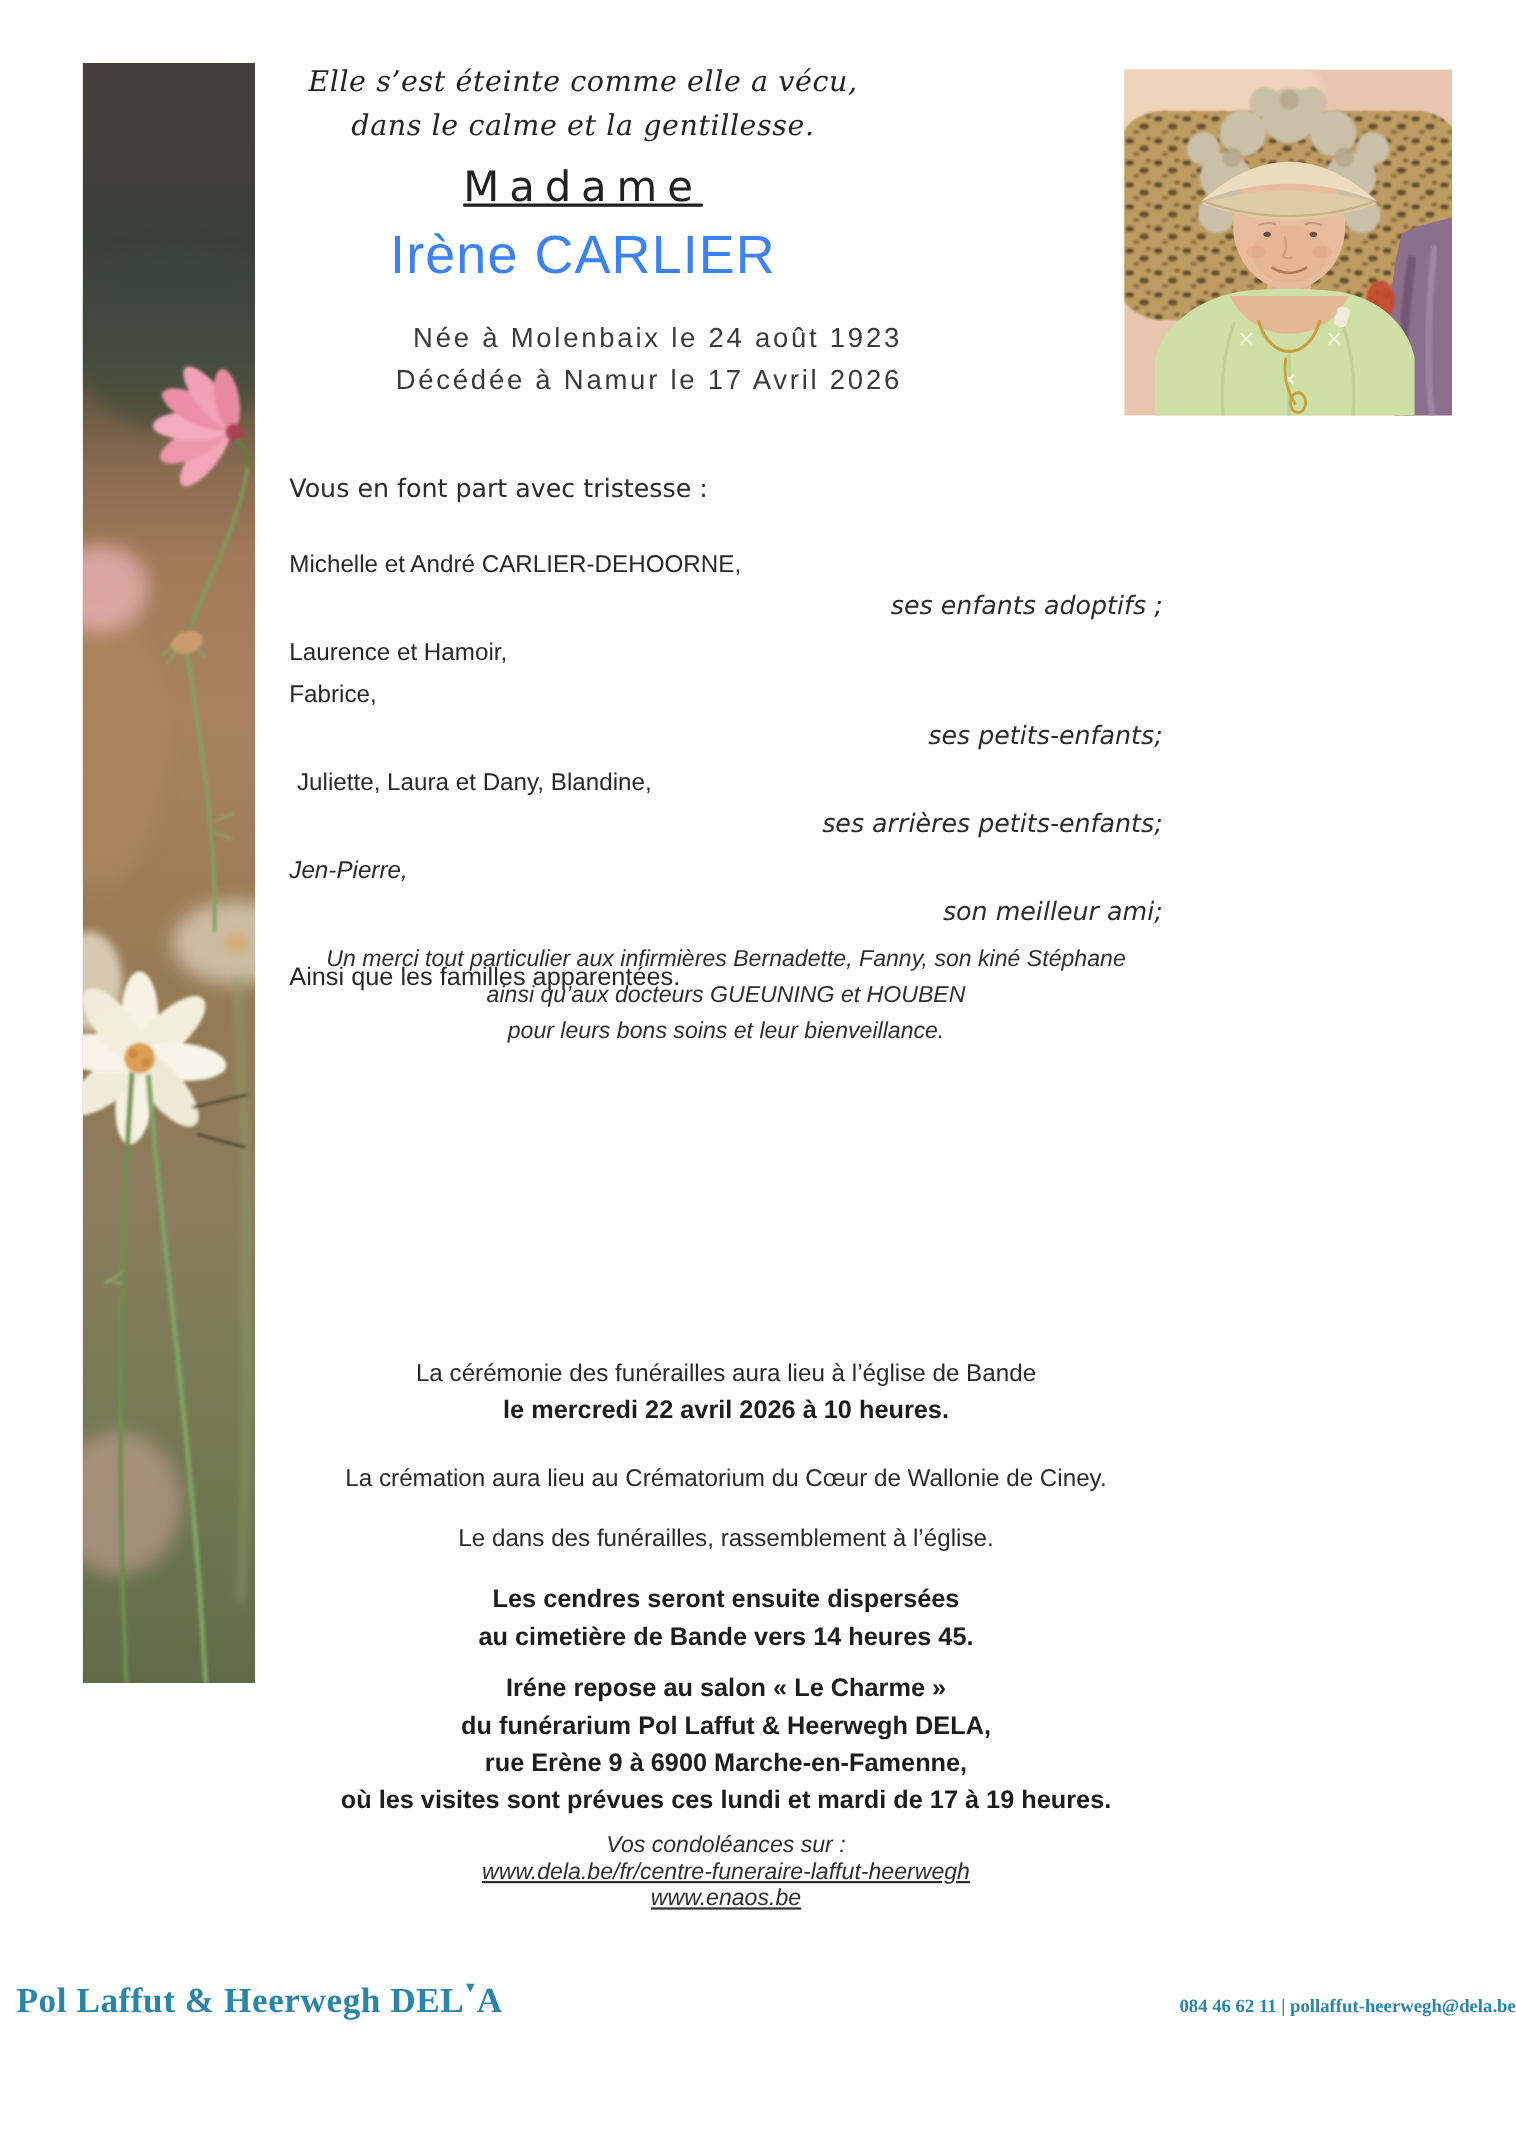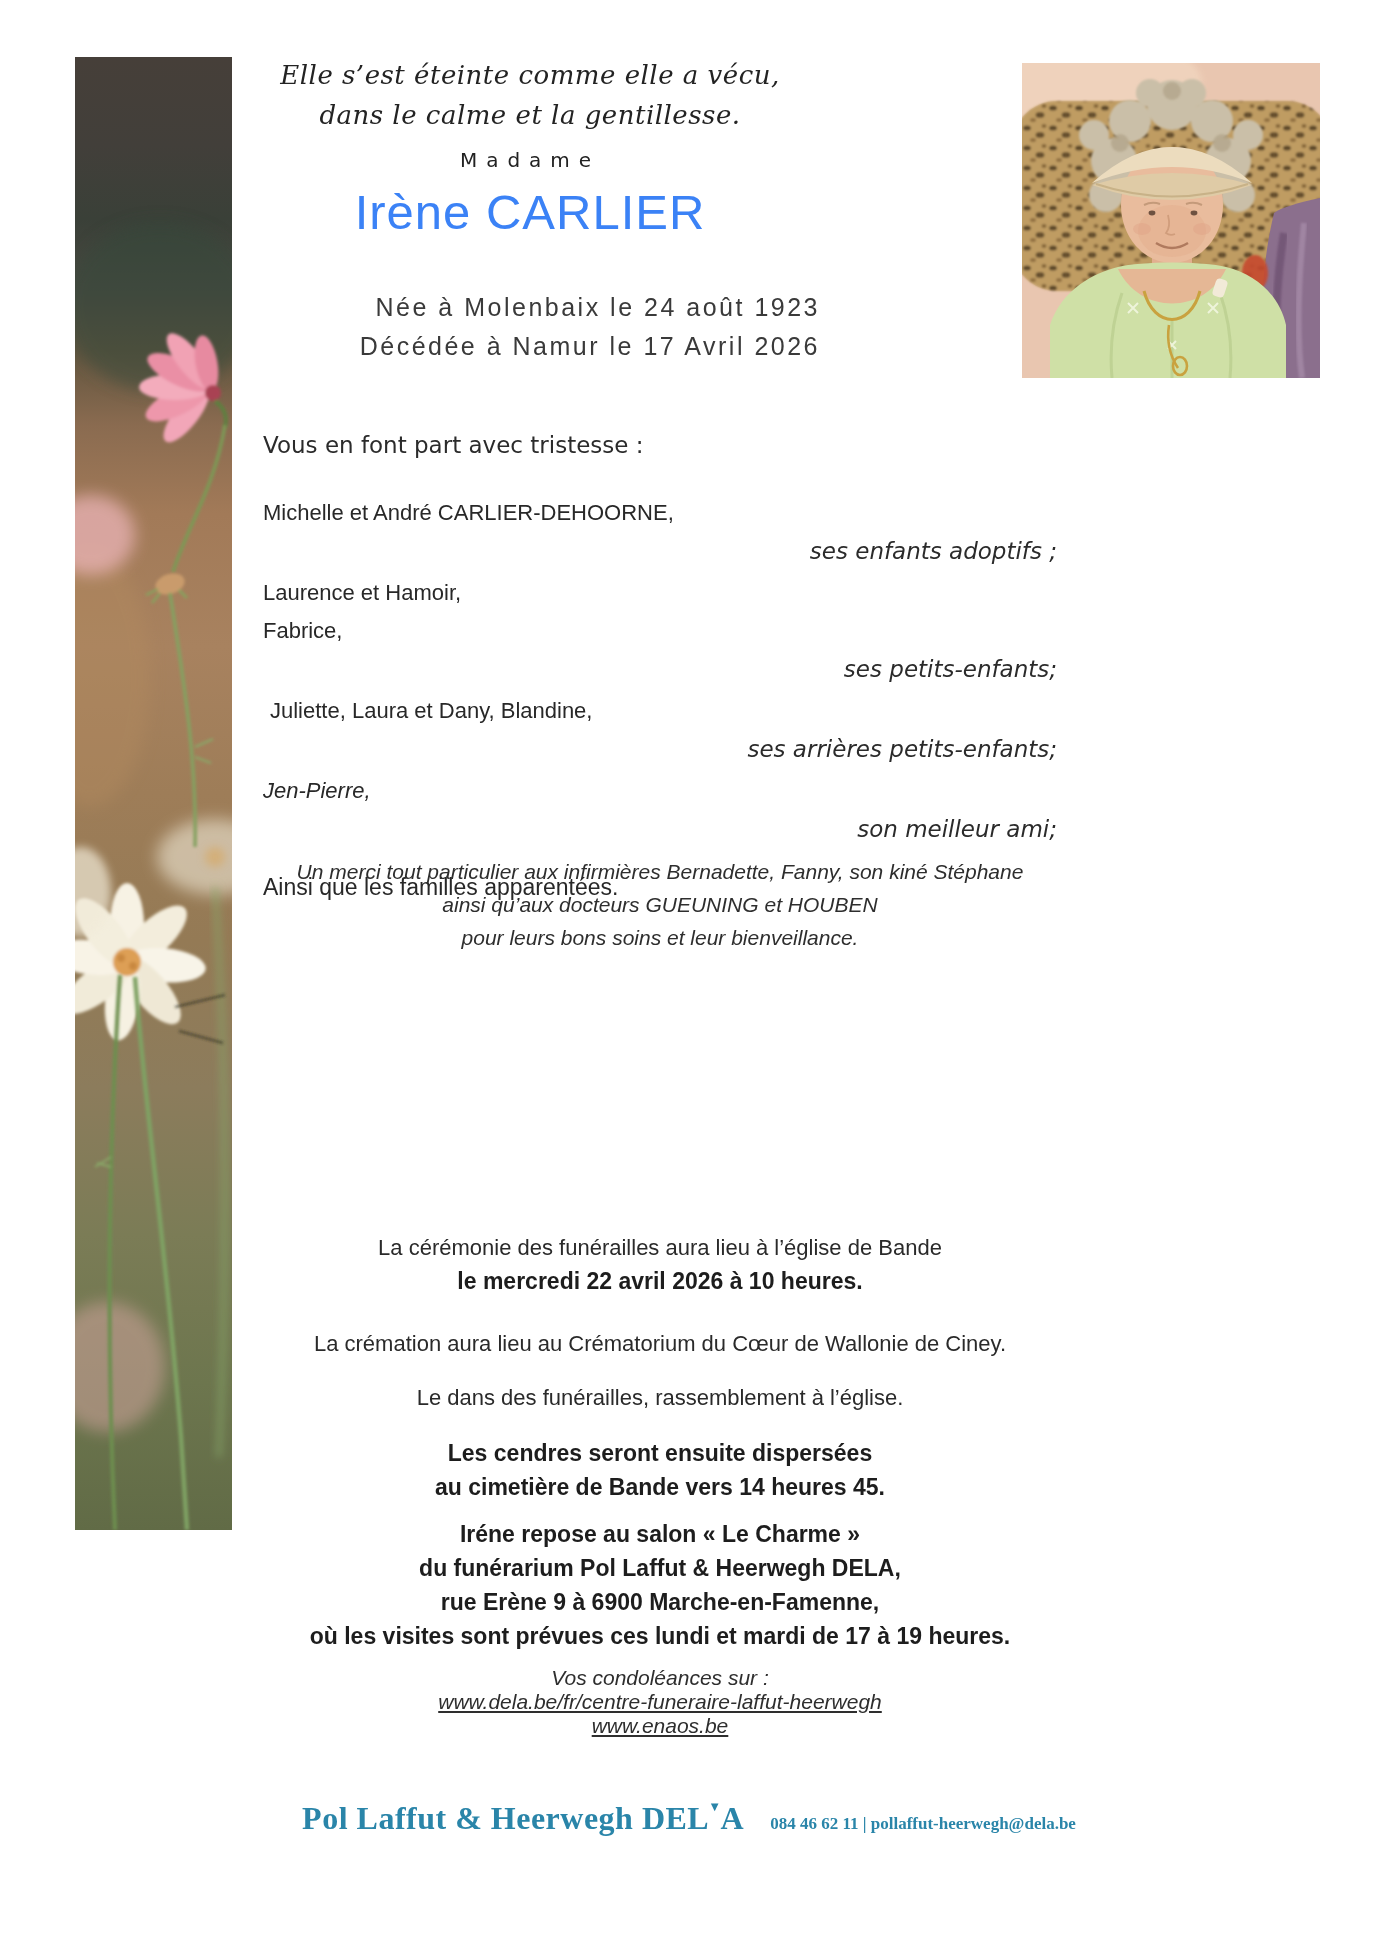--- a/index.html
+++ b/index.html
@@ -12,21 +12,21 @@
 
   
   #portrait{left:1022px;top:63px;width:298px;height:315px;overflow:hidden;}
   #portrait svg{display:block;width:100%;height:100%;}
 
   
   #quote{left:240px;top:55px;width:580px;text-align:center;
          font-family:"DejaVu Serif","Liberation Serif",serif;font-style:italic;
          font-size:26px;line-height:40px;color:#232323;letter-spacing:.5px;}
   #title-block{left:240px;top:148px;width:580px;text-align:center;}
-  .madame{font-family:"DejaVu Sans",sans-serif;font-weight:400;font-size:20px;letter-spacing:9px;color:#222;}
+  .madame{font-family:"DejaVu Sans",sans-serif;font-weight:400;font-size:38px;letter-spacing:9px;color:#222;text-decoration:underline;}
   .name{font-family:Liberation Sans, sans-serif;font-size:49px;color:#3b82f6;margin-top:12px;letter-spacing:1px;}
   #dates{left:240px;top:288px;width:580px;text-align:right;
          font-size:25px;line-height:39px;letter-spacing:2.5px;color:#3a3a3a;font-weight:300;}
 
   
   #announce{left:263px;top:432px;width:794px;}
   .intro{font-family:"DejaVu Sans",sans-serif;font-size:23px;color:#2b2b2b;margin:0 0 40px 0;}
   .fam-name{font-size:22px;color:#282828;margin:0 0 8px 0;line-height:30px;}
   .fam-name.ital{font-style:italic;}
   .fam-name.indent{padding-left:7px;}
@@ -41,21 +41,21 @@
   #ceremony{left:263px;top:1232px;width:794px;text-align:center;font-size:22px;color:#2a2a2a;}
   #ceremony p{margin:0;}
   .gap-s{height:13px;} .gap-m{height:30px;} .gap-l{height:22px;}
   .bold{font-weight:700;font-size:23px;color:#1d1d1d;line-height:34px;}
   .reg{line-height:32px;}
   .condol{font-style:italic;font-size:21px;line-height:24px;color:#2e2e2e;}
   .url{font-style:italic;font-size:21px;line-height:24px;color:#2e2e2e;text-decoration:underline;display:block;}
 
   
   #footer{left:0;top:1800px;width:1378px;text-align:center;}
-  .brand-row{display:flex;justify-content:center;align-items:baseline;gap:26px;}
+  .brand-row{display:flex;justify-content:space-between;align-items:baseline;gap:26px;padding-left:15px;}
   .brand{font-family:"Liberation Serif",serif;font-weight:700;font-size:32px;letter-spacing:.5px;}
   .brand .tri{display:inline-block;font-size:13px;vertical-align:top;line-height:10px;margin:2px -1px 0 -1px;}
   .contact{font-family:"Liberation Serif",serif;font-weight:700;font-size:17px;}
   .cities{font-family:"Liberation Serif",serif;font-size:17px;margin-top:8px;letter-spacing:.2px;}
 </style>
 </head>
 <body>
 
 <div class="abs" id="flower-strip">
   <svg viewBox="0 0 157 1473" preserveAspectRatio="none">

